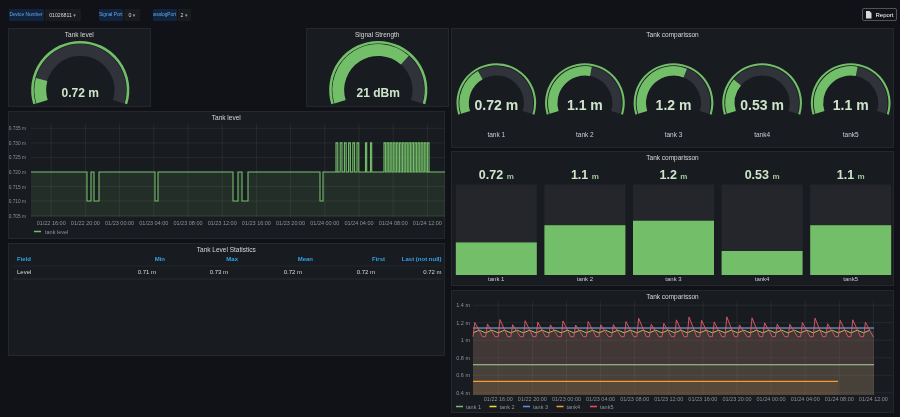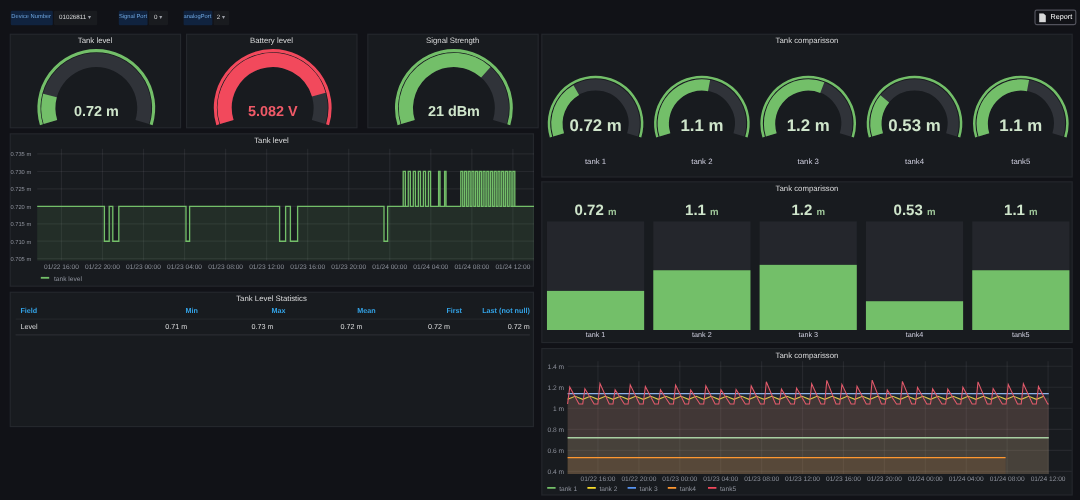--- a/index.html
+++ b/index.html
@@ -27,29 +27,20 @@
         <path d="M1 0 h3.5 L6.5 2 v5.5 H1 Z" fill="#d8d9da"></path>
       </svg>Report</div>
 
 <div class="panel" style="left:8px;top:27.5px;width:142.5px;height:79px">
 <div class="ptitle">Tank level</div>
 <svg width="142.5" height="79" viewBox="0 0 142.5 79" style="position:absolute;left:0;top:0">
 <path d="M25.54 74.98A47.80 47.80 0 1 1 116.96 74.98" stroke="#73bf69" stroke-width="2.6" fill="none"></path>
         <path d="M33.00 72.69A40.00 40.00 0 1 1 109.50 72.69" stroke="#303339" stroke-width="11.8" fill="none"></path>
         <path d="M33.00 72.69A40.00 40.00 0 0 1 32.63 50.58" stroke="#73bf69" stroke-width="11.8" fill="none"></path>
 <text x="71.25" y="67.6" text-anchor="middle" font-size="12" font-weight="bold" fill="#cfe5cb" font-family="Liberation Sans, sans-serif">0.72 m</text>
-</svg>
-    </div>
-    <div class="panel" style="left:155px;top:27.5px;width:142.5px;height:79px">
-<div class="ptitle">Battery level</div>
-<svg width="142.5" height="79" viewBox="0 0 142.5 79" style="position:absolute;left:0;top:0">
-<path d="M25.54 74.98A47.80 47.80 0 1 1 116.96 74.98" stroke="#f2495c" stroke-width="2.6" fill="none"></path>
-        <path d="M33.00 72.69A40.00 40.00 0 1 1 109.50 72.69" stroke="#303339" stroke-width="11.8" fill="none"></path>
-        <path d="M33.00 72.69A40.00 40.00 0 1 1 109.67 49.86" stroke="#f2495c" stroke-width="11.8" fill="none"></path>
-<text x="71.25" y="67.6" text-anchor="middle" font-size="12" font-weight="bold" fill="#f05a68" font-family="Liberation Sans, sans-serif">5.082 V</text>
 </svg>
     </div>
     <div class="panel" style="left:306px;top:27.5px;width:142.5px;height:79px">
 <div class="ptitle">Signal Strength</div>
 <svg width="142.5" height="79" viewBox="0 0 142.5 79" style="position:absolute;left:0;top:0">
 <path d="M25.54 74.98A47.80 47.80 0 1 1 116.96 74.98" stroke="#73bf69" stroke-width="2.6" fill="none"></path>
         <path d="M33.00 72.69A40.00 40.00 0 1 1 109.50 72.69" stroke="#303339" stroke-width="11.8" fill="none"></path>
         <path d="M33.00 72.69A40.00 40.00 0 0 1 97.87 31.15" stroke="#73bf69" stroke-width="11.8" fill="none"></path>
 <text x="71.25" y="67.6" text-anchor="middle" font-size="12" font-weight="bold" fill="#cfe5cb" font-family="Liberation Sans, sans-serif">21 dBm</text>
 </svg>

